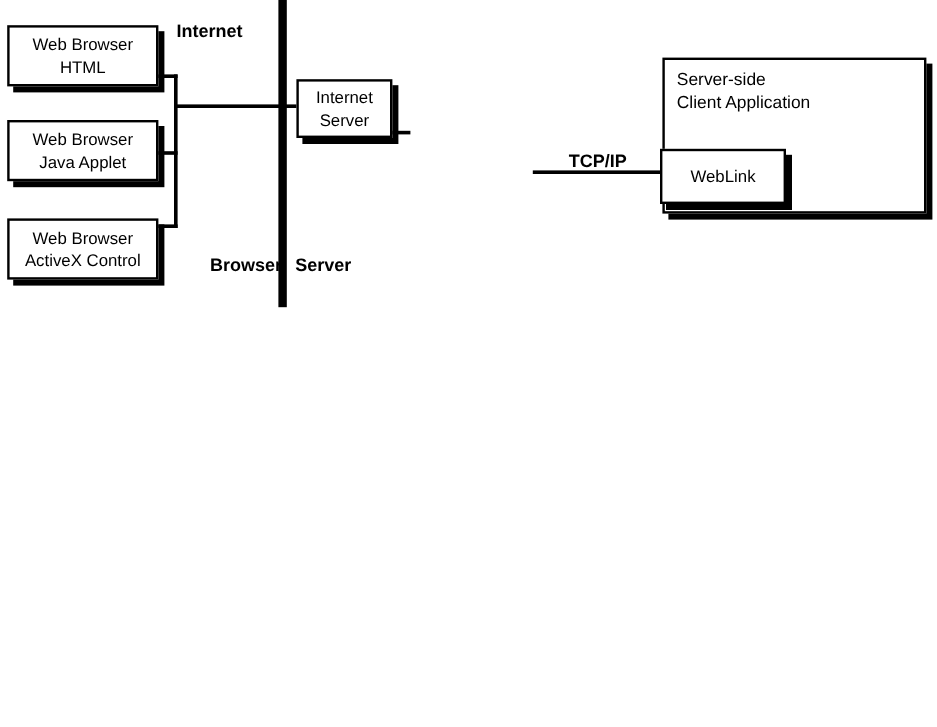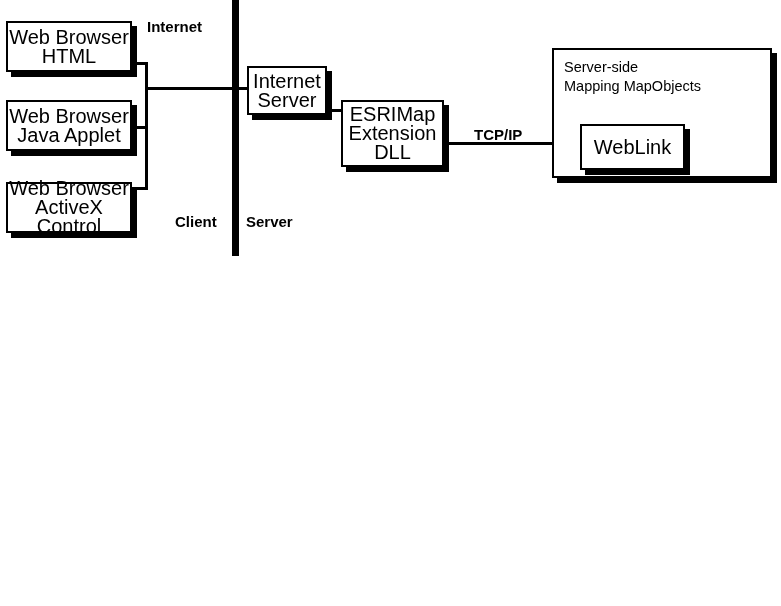--- a/index.html
+++ b/index.html
@@ -22,21 +22,21 @@
   
   .node {
     position: absolute;
     box-sizing: border-box;
     background: #ffffff;
     border: 2px solid #000000;
     display: flex;
     align-items: center;
     justify-content: center;
     text-align: center;
-    font-size: 20px;
+    font-size: 14px;
     line-height: 19px;
     letter-spacing: 0px;
     white-space: pre-line;
   }
   
   .shadow {
     box-shadow: 5px 5px 0 0 #000000;
   }
 
   
@@ -108,44 +108,39 @@
   <div class="hline" style="left:132px; top:187px; width:16px;"></div>
 
   <div class="vline" style="left:145px; top:62px; height:128px;"></div>
 
   <div class="hline" style="left:145px; top:87px; width:104px;"></div>
 
   <div class="divider" style="left:232px; top:0px; width:7px; height:256px;"></div>
 
   <div class="label" style="left:147px; top:18px;">Internet</div>
 
-  <div class="label" style="left:175px; top:213px;">Client</div>
+  <div class="label" style="left:175px; top:213px;">Browser</div>
 
   <div class="label" style="left:246px; top:213px;">Server</div>
 
   <div class="node shadow" style="left:247px; top:66px; width:80px; height:49px;">
     <span>Internet
 Server</span>
   </div>
 
   <div class="hline" style="left:327px; top:109px; width:15px;"></div>
 
-  <div class="node shadow" style="left:341px; top:100px; width:103px; height:67px;">
-    <span>ESRIMap
-Extension
-DLL</span>
-  </div>
 
   <div class="hline" style="left:444px; top:142px; width:110px;"></div>
 
   <div class="label" style="left:474px; top:126px;">TCP/IP</div>
 
   <div class="container-node shadow" style="left:552px; top:48px; width:220px; height:130px;">
     <div class="container-caption">Server-side
-Mapping MapObjects</div>
+Client Application</div>
   </div>
 
-  <div class="node shadow" style="left:580px; top:124px; width:105px; height:46px;text-align:right;">
+  <div class="node shadow" style="left:550px; top:124px; width:105px; height:46px;text-align:right;">
     <span>WebLink</span>
   </div>
 
 
 </div>
 
 </body></html>

